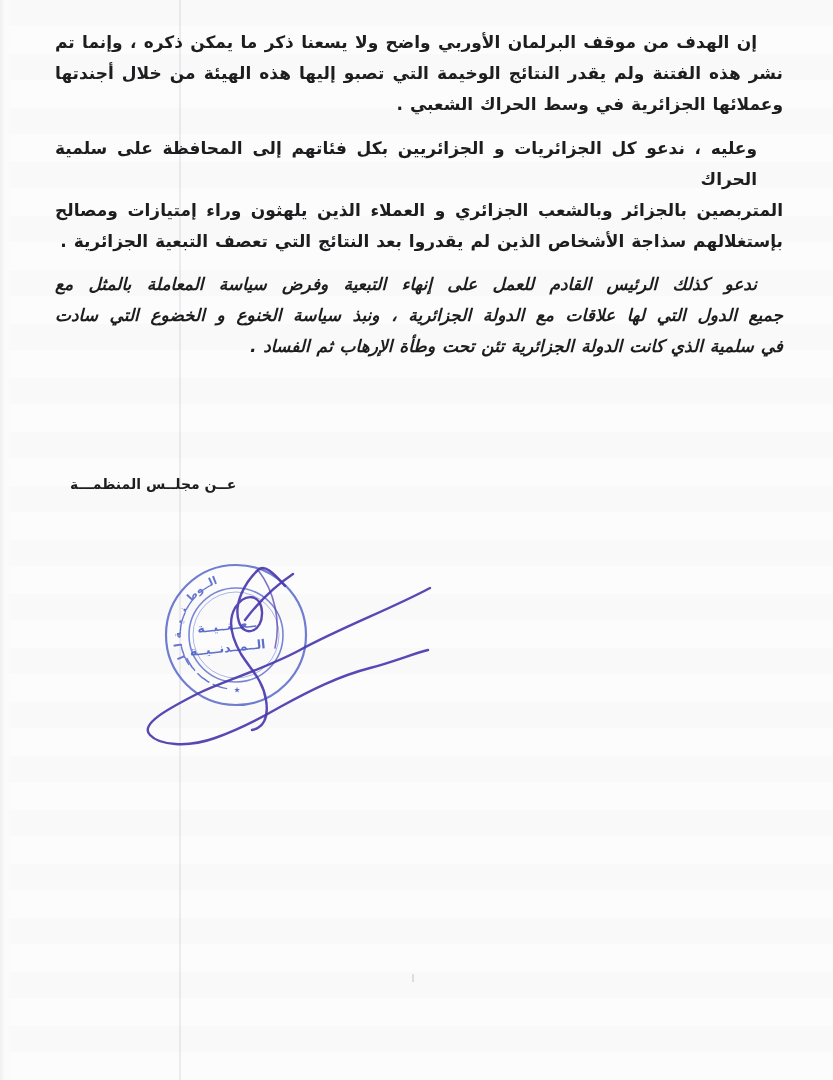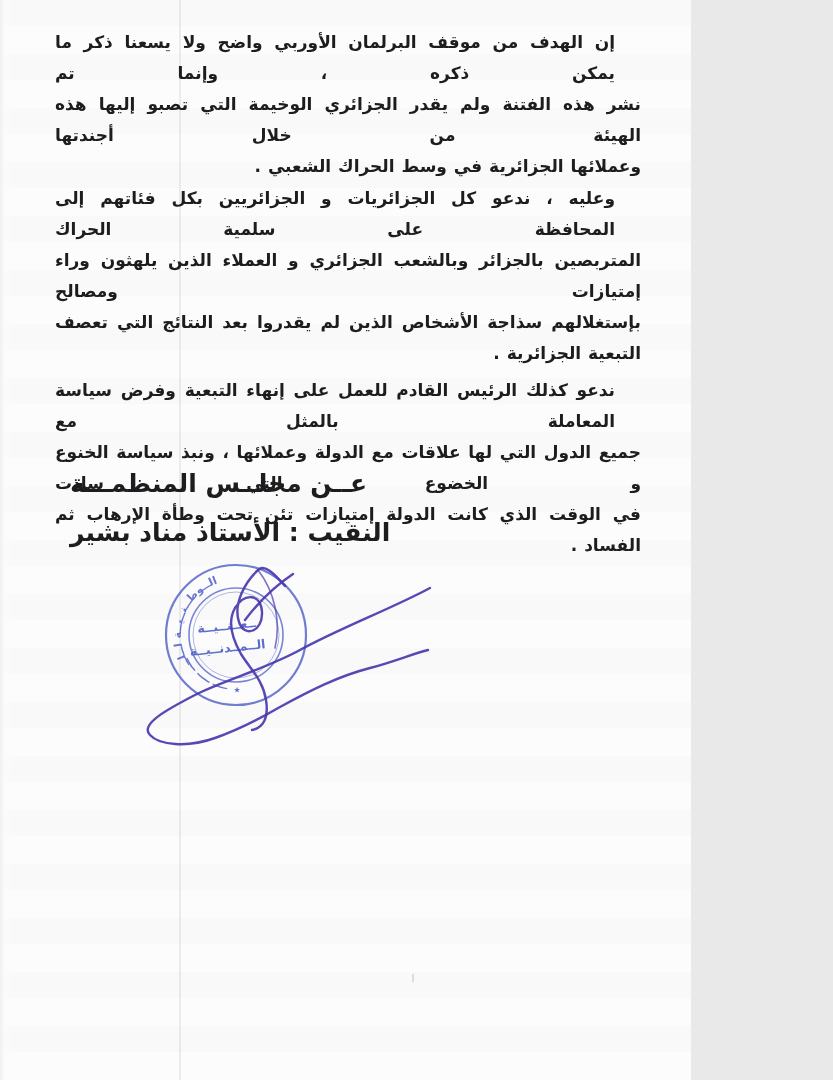--- a/index.html
+++ b/index.html
@@ -2,21 +2,21 @@
 <html lang="ar" style="--paper: #fcfcfc; --ink: #1d1d1f; --stamp: #4c5ec7; --signature: #4a38ae; --foldline: #dcdce0;"><head>
 <meta charset="utf-8">
 <style>
   html, body {
     margin: 0;
     padding: 0;
     background: #e9e9e9;
   }
   .page {
     position: relative;
-    width: 691px;
+    width: 833px;
     height: 1080px;
     overflow: hidden;
     background:
       linear-gradient(90deg, #f0f0f1 0px, #fbfbfb 5px, rgba(255,255,255,0) 14px),
       repeating-linear-gradient(180deg, rgba(0,0,0,0.010) 0 26px, rgba(0,0,0,0) 26px 54px),
       var(--paper, #fcfcfc);
     font-family: "DejaVu Sans", sans-serif;
     font-weight: bold;
     color: var(--ink, #1d1d1f);
   }
@@ -33,32 +33,32 @@
     position: absolute;
     top: 27px;
     left: 55px;
     right: 50px;
     direction: rtl;
     font-size: 17px;
     line-height: 31px;
     word-spacing: 1px;
   }
   .para { margin: 0; }
-  .para.p2 { margin-top: 1px; }
-  .para.p3 { margin-top: 6px; }
+  .para.p2 { margin-top: 13px; }
+  .para.p3 { margin-top: 12px; font-style: italic; }
   .ln {
     text-align: justify;
     text-align-last: justify;
   }
   .ln.first { padding-right: 26px; }
   .ln.last  { text-align-last: auto; }
   .signoff-line {
     position: absolute;
     direction: rtl;
-    font-size: 25px;
+    font-size: 14px;
     line-height: 30px;
     white-space: nowrap;
   }
   .so1 { left: 70px; top: 469px; }
   .so2 { left: 70px; top: 518px; }
   .stampsig {
     position: absolute;
     left: 125px;
     top: 552px;
   }
@@ -113,40 +113,39 @@
 <body>
 
 <div class="page">
 
   <div class="fold-line"></div>
 
   <main class="doc">
 
     <section class="para p1">
       <div class="ln first">إن الهدف من موقف البرلمان الأوربي واضح ولا يسعنا ذكر ما يمكن ذكره ، وإنما تم</div>
-      <div class="ln">نشر هذه الفتنة ولم يقدر الجزائري الوخيمة التي تصبو إليها هذه الهيئة من خلال أجندتها</div>
+      <div class="ln">نشر هذه الفتنة ولم يقدر النتائج الوخيمة التي تصبو إليها هذه الهيئة من خلال أجندتها</div>
       <div class="ln last">وعملائها الجزائرية في وسط الحراك الشعبي .</div>
     </section>
 
     <section class="para p2">
       <div class="ln first">وعليه ، ندعو كل الجزائريات و الجزائريين بكل فئاتهم إلى المحافظة على سلمية الحراك</div>
       <div class="ln">المتربصين بالجزائر وبالشعب الجزائري و العملاء الذين يلهثون وراء إمتيازات ومصالح</div>
       <div class="ln last">بإستغلالهم سذاجة الأشخاص الذين لم يقدروا بعد النتائج التي تعصف التبعية الجزائرية .</div>
     </section>
 
     <section class="para p3">
       <div class="ln first">ندعو كذلك الرئيس القادم للعمل على إنهاء التبعية وفرض سياسة المعاملة بالمثل مع</div>
-      <div class="ln">جميع الدول التي لها علاقات مع الدولة وعملائها ، ونبذ سياسة الخنوع و الخضوع التي سادت</div>
-      <div class="ln last">في الوقت الذي كانت الدولة إمتيازات تئن تحت وطأة الإرهاب ثم الفساد .</div>
+      <div class="ln">جميع الدول التي لها علاقات مع الدولة الجزائرية ، ونبذ سياسة الخنوع و الخضوع التي سادت</div>
+      <div class="ln last">في سلمية الذي كانت الدولة الجزائرية تئن تحت وطأة الإرهاب ثم الفساد .</div>
     </section>
 
   </main>
 
   <div class="signoff-line so1">عــن مجلــس المنظمـــة</div>
-  <div class="signoff-line so2">النقيب : الأستاذ مناد بشير</div>
 
   <svg class="stampsig" width="320" height="212" viewBox="0 0 320 212" xmlns="http://www.w3.org/2000/svg">
     <defs>
       <path id="ringPath" d="M 111 28 A 55 55 0 1 1 110.95 28" fill="none"></path>
       <path id="ringPathLow" d="M 56 83 A 55 55 0 0 0 166 83" fill="none"></path>
     </defs>
 
     <g>
       <circle class="st-ring" cx="111" cy="83" r="70"></circle>
       <circle class="st-ring thin" cx="111" cy="83" r="47"></circle>

